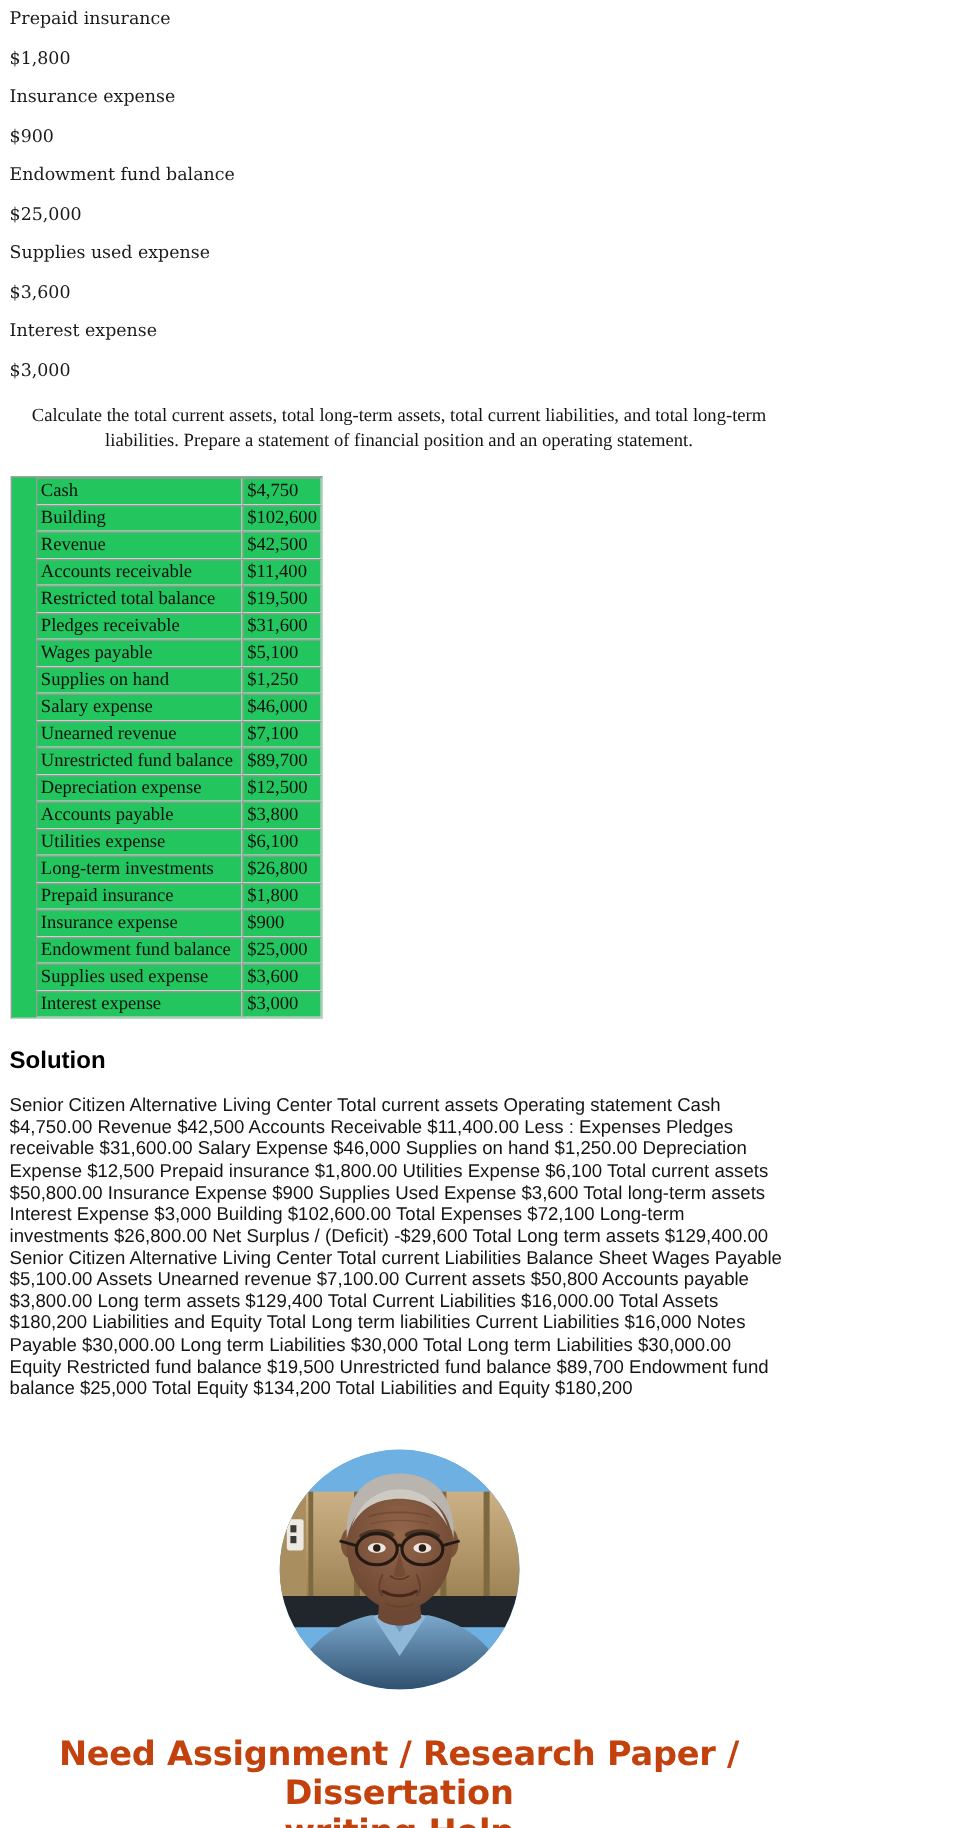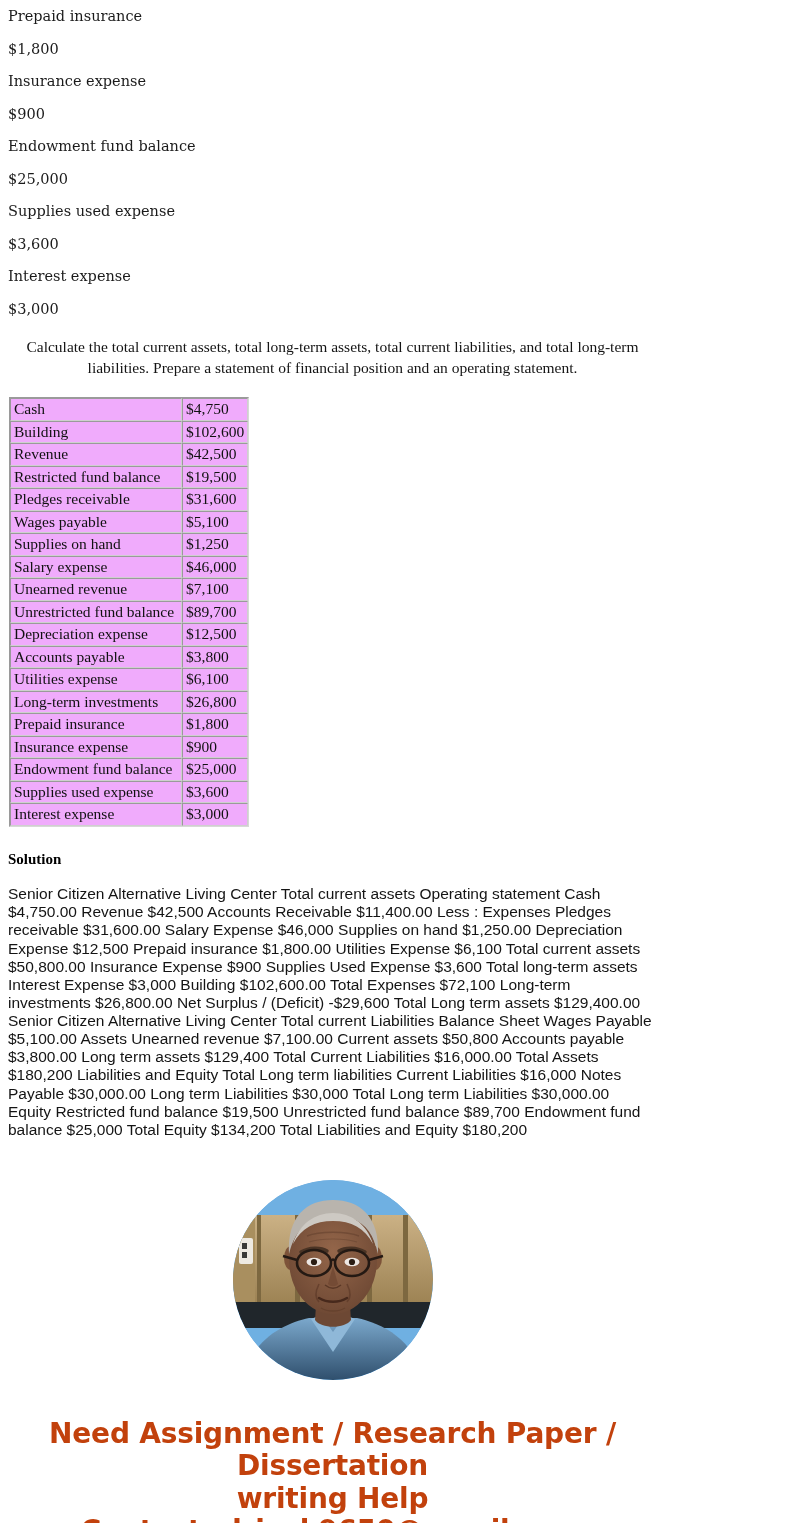--- a/index.html
+++ b/index.html
@@ -50,47 +50,48 @@
   
   .table-wrap {
     padding: 19px 0 0 9px;
   }
   table.data-table {
     border-collapse: separate;
     border-spacing: 0;
     border: 1px solid #9a9a9a;
     border-right-color: #d8d8d8;
     border-bottom-color: #d8d8d8;
-    background: #f0abfc;
+    background: #22c55e;
     font-family: "Liberation Serif", "DejaVu Serif", serif;
     font-size: 15.5px;
     line-height: 1.0;
     color: #111111;
+    padding-left: 20px;
   }
   table.data-table td {
     border: 1px solid #9a9a9a;
     border-right-color: #cfcfcf;
     border-bottom-color: #cfcfcf;
     padding: 2px 3px 3px 3px;
     vertical-align: middle;
     white-space: nowrap;
   }
   table.data-table td.label-cell {
     width: 164px;
     min-width: 164px;
   }
   table.data-table td.value-cell {
     width: 57px;
     min-width: 57px;
   }
 
   
   .solution-heading {
-    font-family: Liberation Serif, serif;
-    font-size: 15px;
+    font-family: Liberation Sans, sans-serif;
+    font-size: 20px;
     font-weight: bold;
     color: #000000;
     margin: 24px 0 0 0;
     padding: 0 8px;
     line-height: 1.1;
   }
 
   
   .solution-body {
     font-family: Liberation Sans, sans-serif;
@@ -162,21 +163,25 @@
         </tr>
         <tr>
           <td class="label-cell">Building</td>
           <td class="value-cell">$102,600</td>
         </tr>
         <tr>
           <td class="label-cell">Revenue</td>
           <td class="value-cell">$42,500</td>
         </tr>
         <tr>
-          <td class="label-cell">Restricted fund balance</td>
+          <td class="label-cell">Accounts receivable</td>
+          <td class="value-cell">$11,400</td>
+        </tr>
+        <tr>
+          <td class="label-cell">Restricted total balance</td>
           <td class="value-cell">$19,500</td>
         </tr>
         <tr>
           <td class="label-cell">Pledges receivable</td>
           <td class="value-cell">$31,600</td>
         </tr>
         <tr>
           <td class="label-cell">Wages payable</td>
           <td class="value-cell">$5,100</td>
         </tr>

